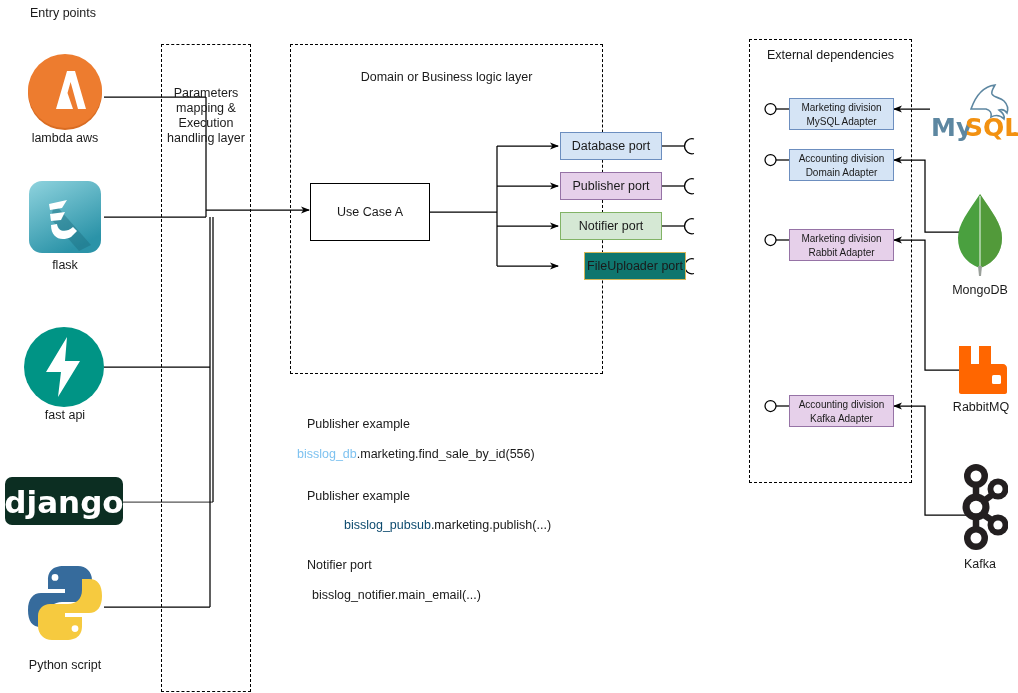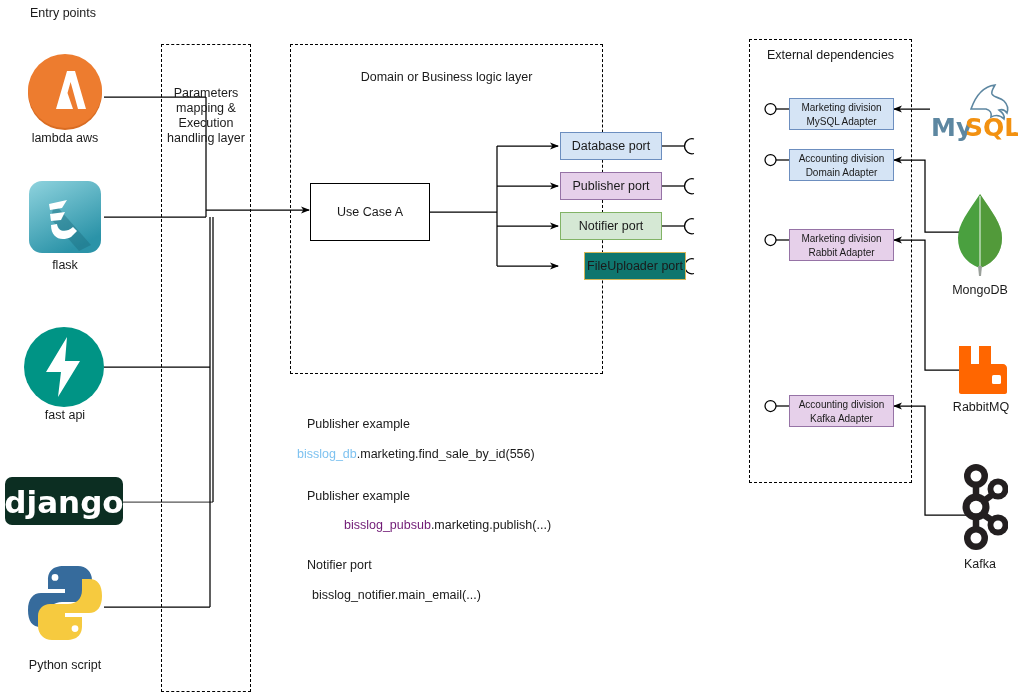--- a/index.html
+++ b/index.html
@@ -91,21 +91,21 @@
     color: #1a1a1a;
     white-space: nowrap;
   }
   .code-line {
     position: absolute;
     font-size: 12.5px;
     color: #1a1a1a;
     white-space: nowrap;
   }
   .tok-db { color: #7ec2f0; }
-  .tok-pubsub { color: #701a75; padding-left: 32px; }
+  .tok-pubsub { color: #0c4a6e; padding-left: 32px; }
 </style>
 </head>
 <body>
 
 <div id="canvas">
 
   <svg id="wires" viewBox="0 0 1018 693">
     <defs>
       <marker id="arrow" markerWidth="9" markerHeight="9" refX="8" refY="4.5" orient="auto" markerUnits="userSpaceOnUse">
         <path d="M0,1 L9,4.5 L0,8 L2.4,4.5 Z" fill="#000"></path>

